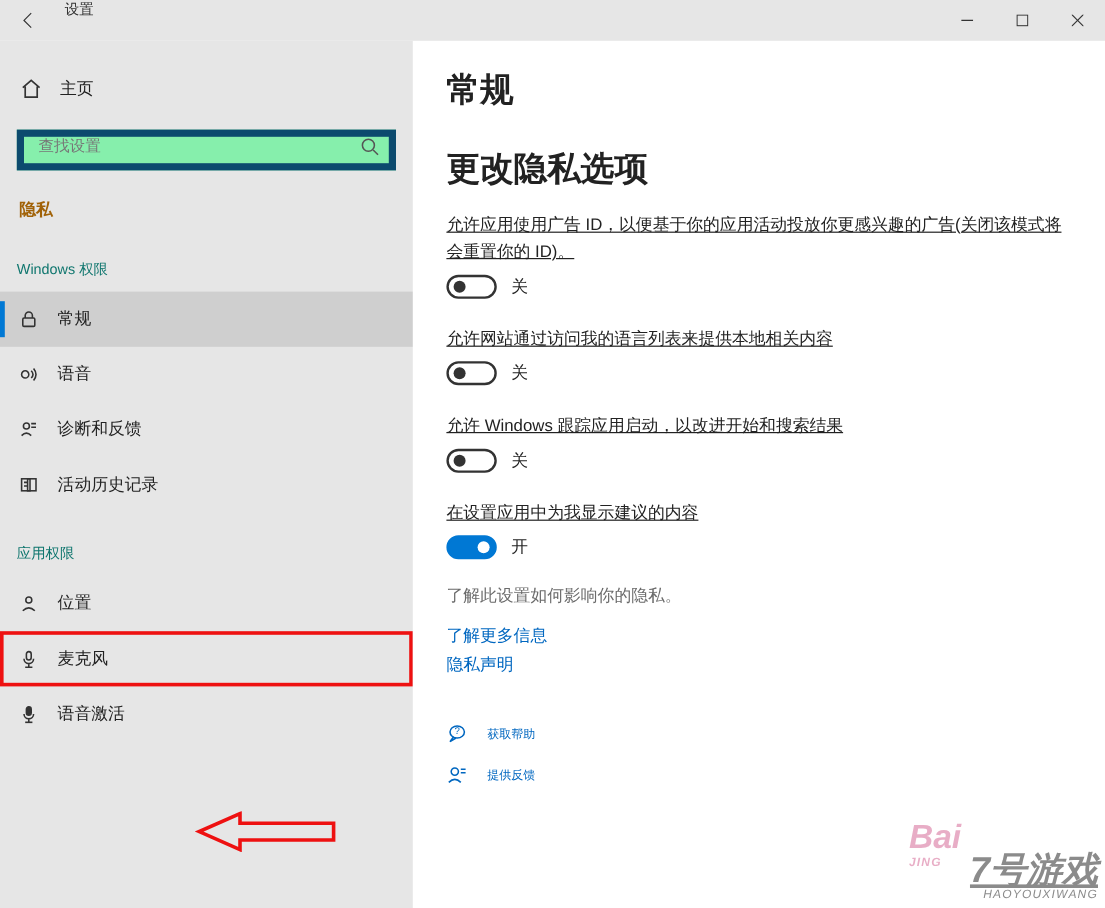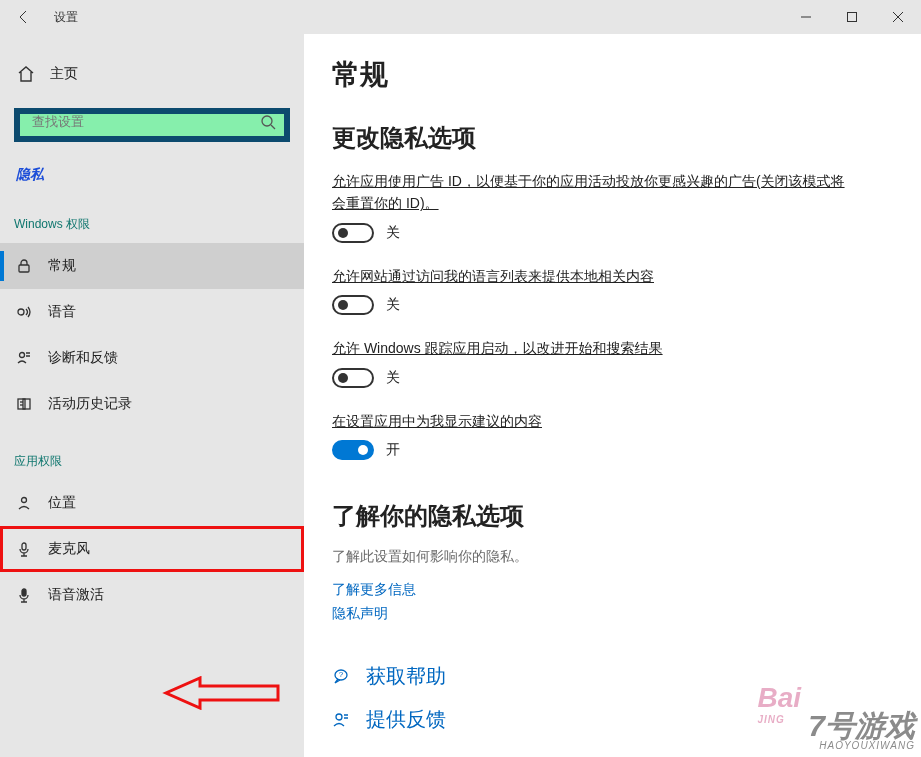--- a/index.html
+++ b/index.html
@@ -1,67 +1,67 @@
 <!DOCTYPE html>
 <html><head>
 <meta charset="utf-8">
 <style>
 * { margin: 0; padding: 0; box-sizing: border-box; font-family: "Microsoft YaHei", "Segoe UI", sans-serif; }
 body { width: 921px; height: 757px; background: #fff; overflow: hidden; position: relative; }
 
-.titlebar { height: 34px; display: flex; align-items: center; background: #e6e6e6; }
+.titlebar { height: 34px; display: flex; align-items: flex-start; background: #e6e6e6; }
 .titlebar .back { width: 48px; height: 34px; display: flex; align-items: center; justify-content: center; cursor: pointer; }
 .titlebar .title { font-size: 12px; color: #333; margin-left: 6px; }
 .titlebar .winbtns { margin-left: auto; display: flex; }
 .titlebar .winbtn { width: 46px; height: 34px; display: flex; align-items: center; justify-content: center; cursor: pointer; }
 
 .container { display: flex; height: calc(100% - 34px); }
 
-.sidebar { width: 304px; background: #e6e6e6; padding-top: 20px; overflow-y: auto; }
+.sidebar { width: 344px; background: #e6e6e6; padding-top: 20px; overflow-y: auto; }
 .home-row { display: flex; align-items: center; height: 40px; padding-left: 16px; cursor: pointer; gap: 14px; }
 .home-row .icon-box { width: 20px; display:flex; justify-content:center;}
 .home-row .label { font-size: 14px; color: #222; }
 
 .search-box { margin: 14px 14px 0 14px; height: 34px; border: 6px solid #0c4a6e; background: #86efac; display: flex; align-items: flex-start; padding: 0 8px 0 12px; }
 .search-box input { flex: 1; border: none; outline: none; background: transparent; font-size: 13px; color: #666; }
 .search-box input::placeholder { color: #777; }
 .search-box .sicon { color: #555; }
 
-.category-title { padding: 24px 0 6px 16px; font-size: 14px; font-weight: 600; color: #1d4ed8; font-style: italic; }
+.category-title { padding: 24px 0 6px 16px; font-size: 14px; font-weight: 600; color: #a16207; }
 .section-header { padding: 26px 0 10px 14px; font-size: 12px; color: #0f766e; }
 
 .nav-item { display: flex; align-items: center; height: 46px; padding-left: 14px; gap: 14px; cursor: pointer; color: #222; font-size: 14px; position: relative; }
 .nav-item.active { background: #cfcfcf; }
 .nav-item.active::before { content: ""; position: absolute; left: 0; top: 8px; bottom: 8px; width: 4px; background: #0078d4; }
 .nav-item .icon-box { width: 20px; display:flex; justify-content:center; color:#333;}
 .nav-item.highlight-box { outline: 3px solid #e11; outline-offset: -3px; }
 
 .arrow-annotation { position: absolute; left: 160px; top: 676px; pointer-events:none; }
 
 .content { flex: 1; padding: 22px 0 0 28px; overflow-y: auto; }
 .content h1 { font-size: 28px; font-weight: 600; color: #222; margin-bottom: 28px; }
-.content h2 { font-size: 24px; font-weight: 600; color: #222; margin-bottom: 16px; }
+.content h2 { font-size: 28px; font-weight: 600; color: #222; margin-bottom: 16px; }
 .content h2.learn { margin-top: 40px; }
 .opt-block { margin-bottom: 22px; max-width: 520px; }
 .opt-desc { font-size: 14px; color: #222; line-height: 1.6; margin-bottom: 8px; text-decoration: underline; }
 .toggle-row { display: flex; align-items: center; gap: 12px; }
 .toggle { width: 42px; height: 20px; border-radius: 10px; border: 2px solid #333; position: relative; cursor: pointer; background: #fff; }
 .toggle .knob { width: 10px; height: 10px; border-radius: 50%; background: #333; position: absolute; top: 3px; left: 4px; }
 .toggle.on { background: #0078d4; border-color: #0078d4; }
 .toggle.on .knob { background: #fff; left: auto; right: 4px; }
 .toggle-label { font-size: 14px; color: #222; }
 .learn-text { font-size: 14px; color: #6b6b6b; margin-bottom: 14px; }
 .link { display: block; color: #0067c0; font-size: 14px; margin-bottom: 4px; cursor: pointer; line-height: 1.4; }
 .help-links { margin-top: 40px; }
 .help-row { display: flex; align-items: center; gap: 16px; margin-bottom: 16px; }
 .help-row .hicon { width: 18px; color: #0067c0; }
-.help-row .hlabel { color: #0067c0; font-size: 20px; cursor: pointer; font-family: Liberation Serif, serif; }
+.help-row .hlabel { color: #0067c0; font-size: 10px; cursor: pointer; font-family: Liberation Serif, serif; }
 
 .watermark { position: absolute; right: 6px; bottom: 6px; color: #777; font-size: 18px; opacity: .85; pointer-events:none; font-style: italic; text-align:right; line-height:1; }
-.watermark .big { font-size: 30px; font-weight: 700;}
+.watermark .big { font-size: 30px; font-weight: 700; text-decoration: underline;}
 .watermark .sub { font-size: 10px; letter-spacing: 1px; display:block;font-style:italic;}
 .watermark2 { position:absolute; right:120px; bottom:32px; color:#be185d; font-size:28px; font-weight:600; opacity:.35; font-style:italic; pointer-events:none;}
 .watermark2 .s { font-size:10px; display:block; letter-spacing:1px;}
 
 svg { display: block; }
 </style>
 </head>
 <body>
 
 <div class="titlebar">
@@ -221,21 +221,20 @@
           <div class="opt-desc">在设置应用中为我显示建议的内容</div>
           <div class="toggle-row">
             <div class="toggle on">
               <div class="knob"></div>
             </div>
             <span class="toggle-label">开</span>
           </div>
         </div>
       </div>
 
-    <h2 class="learn">了解你的隐私选项</h2>
     <div class="learn-text">了解此设置如何影响你的隐私。</div>
     <div id="links">
         <a class="link">了解更多信息</a>
         <a class="link">隐私声明</a>
       </div>
 
     <div class="help-links" id="help-links">
         <div class="help-row">
           <span class="hicon">
             <svg width="18" height="18" viewBox="0 0 18 18" fill="none" stroke="#0067c0" stroke-width="1.3">

